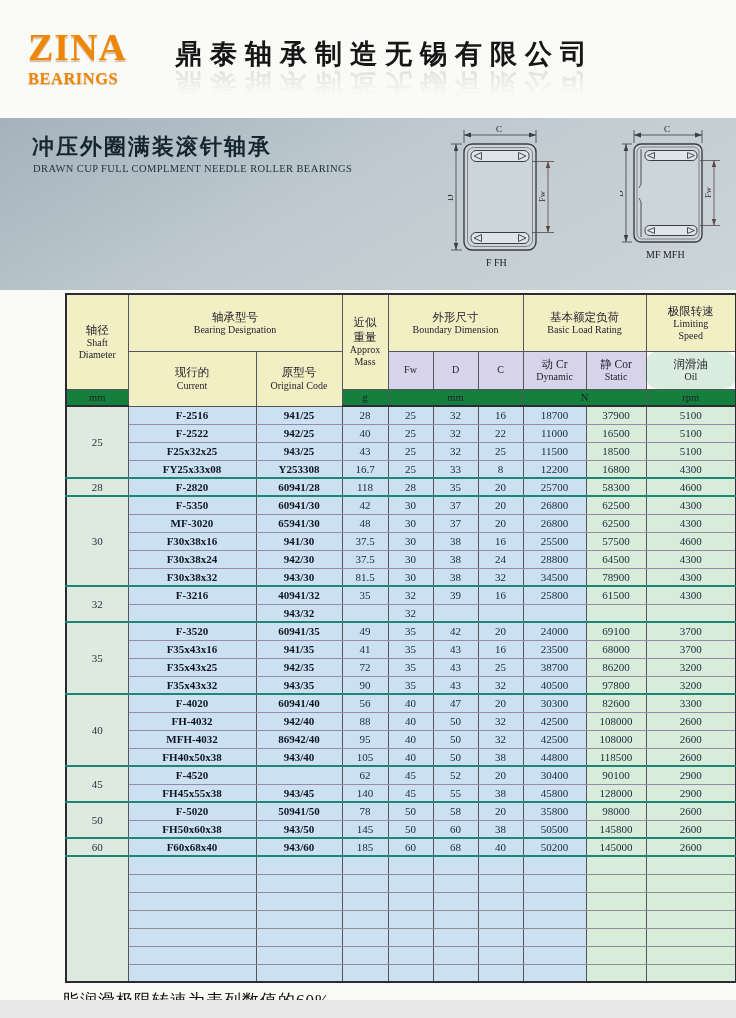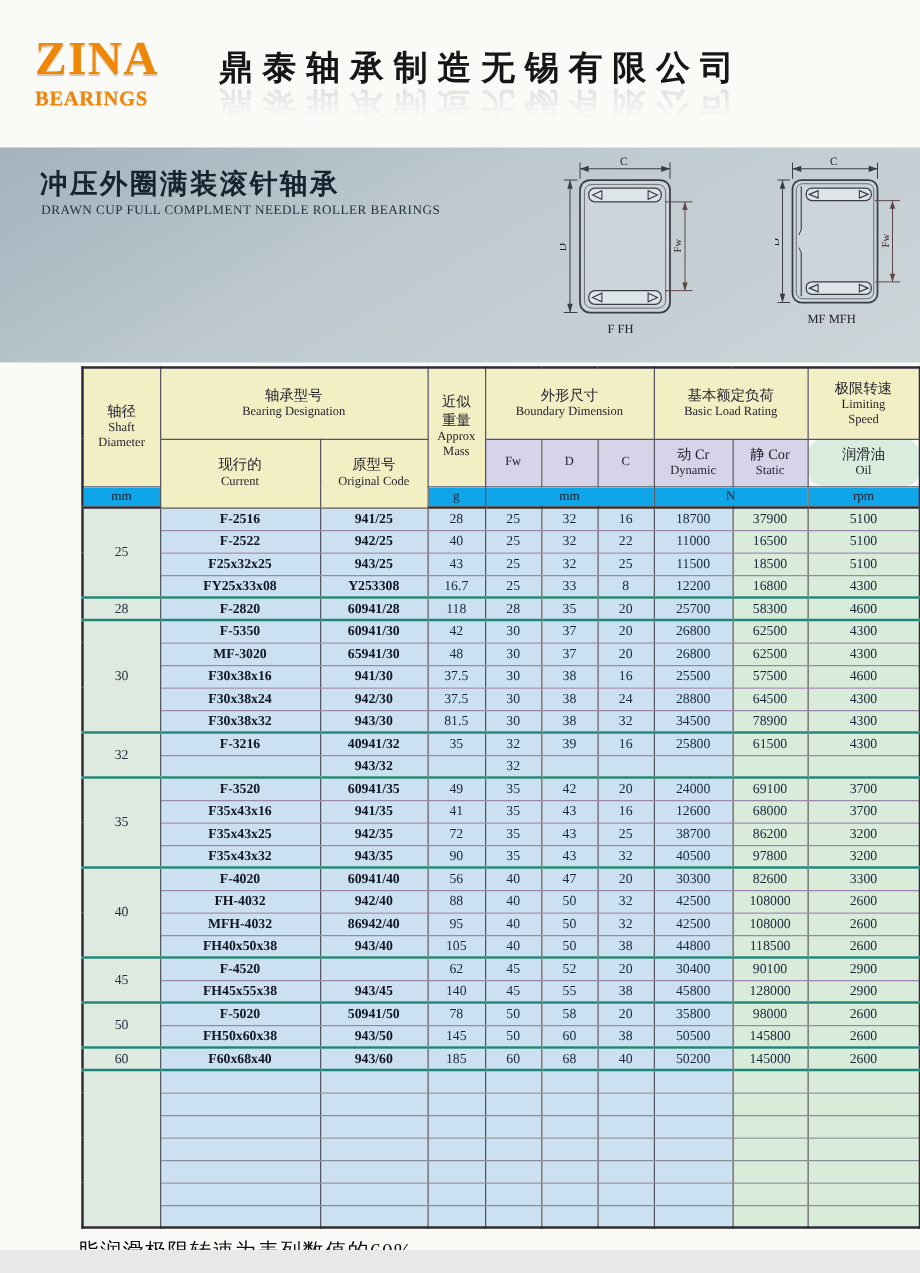--- a/index.html
+++ b/index.html
@@ -33,21 +33,21 @@
   
   table.catalog { position:absolute; left:65px; top:293px; width:670px;
     border-collapse:collapse; table-layout:fixed; border:2px solid #2b2b33; }
   th, td { padding:0 2px; text-align:center; vertical-align:middle; overflow:hidden; }
   thead th { font-weight:normal; color:#1d1d28; border:1px solid #55555f; }
   .r1 { height:57px; } .r2 { height:38px; } .r3 { height:17px; }
   .h-zh { font-size:11.5px; line-height:1.25; }
   .h-en { font-size:10px; line-height:1.2; }
   .bg-yellow { background:#f3efc4; }
   .bg-lav    { background:#d7d3e9; }
-  .bg-units  { background:#0ea5e9; }
+  .bg-units  { background:#15803d; }
   .bg-greenh { background:#d9ecdd;border-radius:13px; }
   .units-row th { font-size:10.5px; border-top:1px solid #8f5a9a; border-bottom:2px solid #2b2b33; }
   tbody tr { height:18px; }
   tbody td { font-size:11px; color:#17273a;
     border-left:1px solid #55555f; border-right:1px solid #55555f;
     border-top:1px solid #9a87ac; border-bottom:1px solid #9a87ac; }
   .c-shaft { background:#dee9e0; font-size:11px; color:#21313f;
     border-bottom:2px solid #1f8577; }
   .c-cur,.c-org,.c-mass,.c-fw,.c-d,.c-c,.c-dyn { background:#cbe1f2; }
   .c-sta,.c-oil { background:#d9ecda; }
@@ -371,21 +371,21 @@
           <td class="c-sta">69100</td>
           <td class="c-oil">3700</td>
         </tr>
         <tr>
           <td class="c-cur">F35x43x16</td>
           <td class="c-org">941/35</td>
           <td class="c-mass">41</td>
           <td class="c-fw">35</td>
           <td class="c-d">43</td>
           <td class="c-c">16</td>
-          <td class="c-dyn">12600</td>
+          <td class="c-dyn">23500</td>
           <td class="c-sta">68000</td>
           <td class="c-oil">3700</td>
         </tr>
         <tr>
           <td class="c-cur">F35x43x25</td>
           <td class="c-org">942/35</td>
           <td class="c-mass">72</td>
           <td class="c-fw">35</td>
           <td class="c-d">43</td>
           <td class="c-c">25</td>

